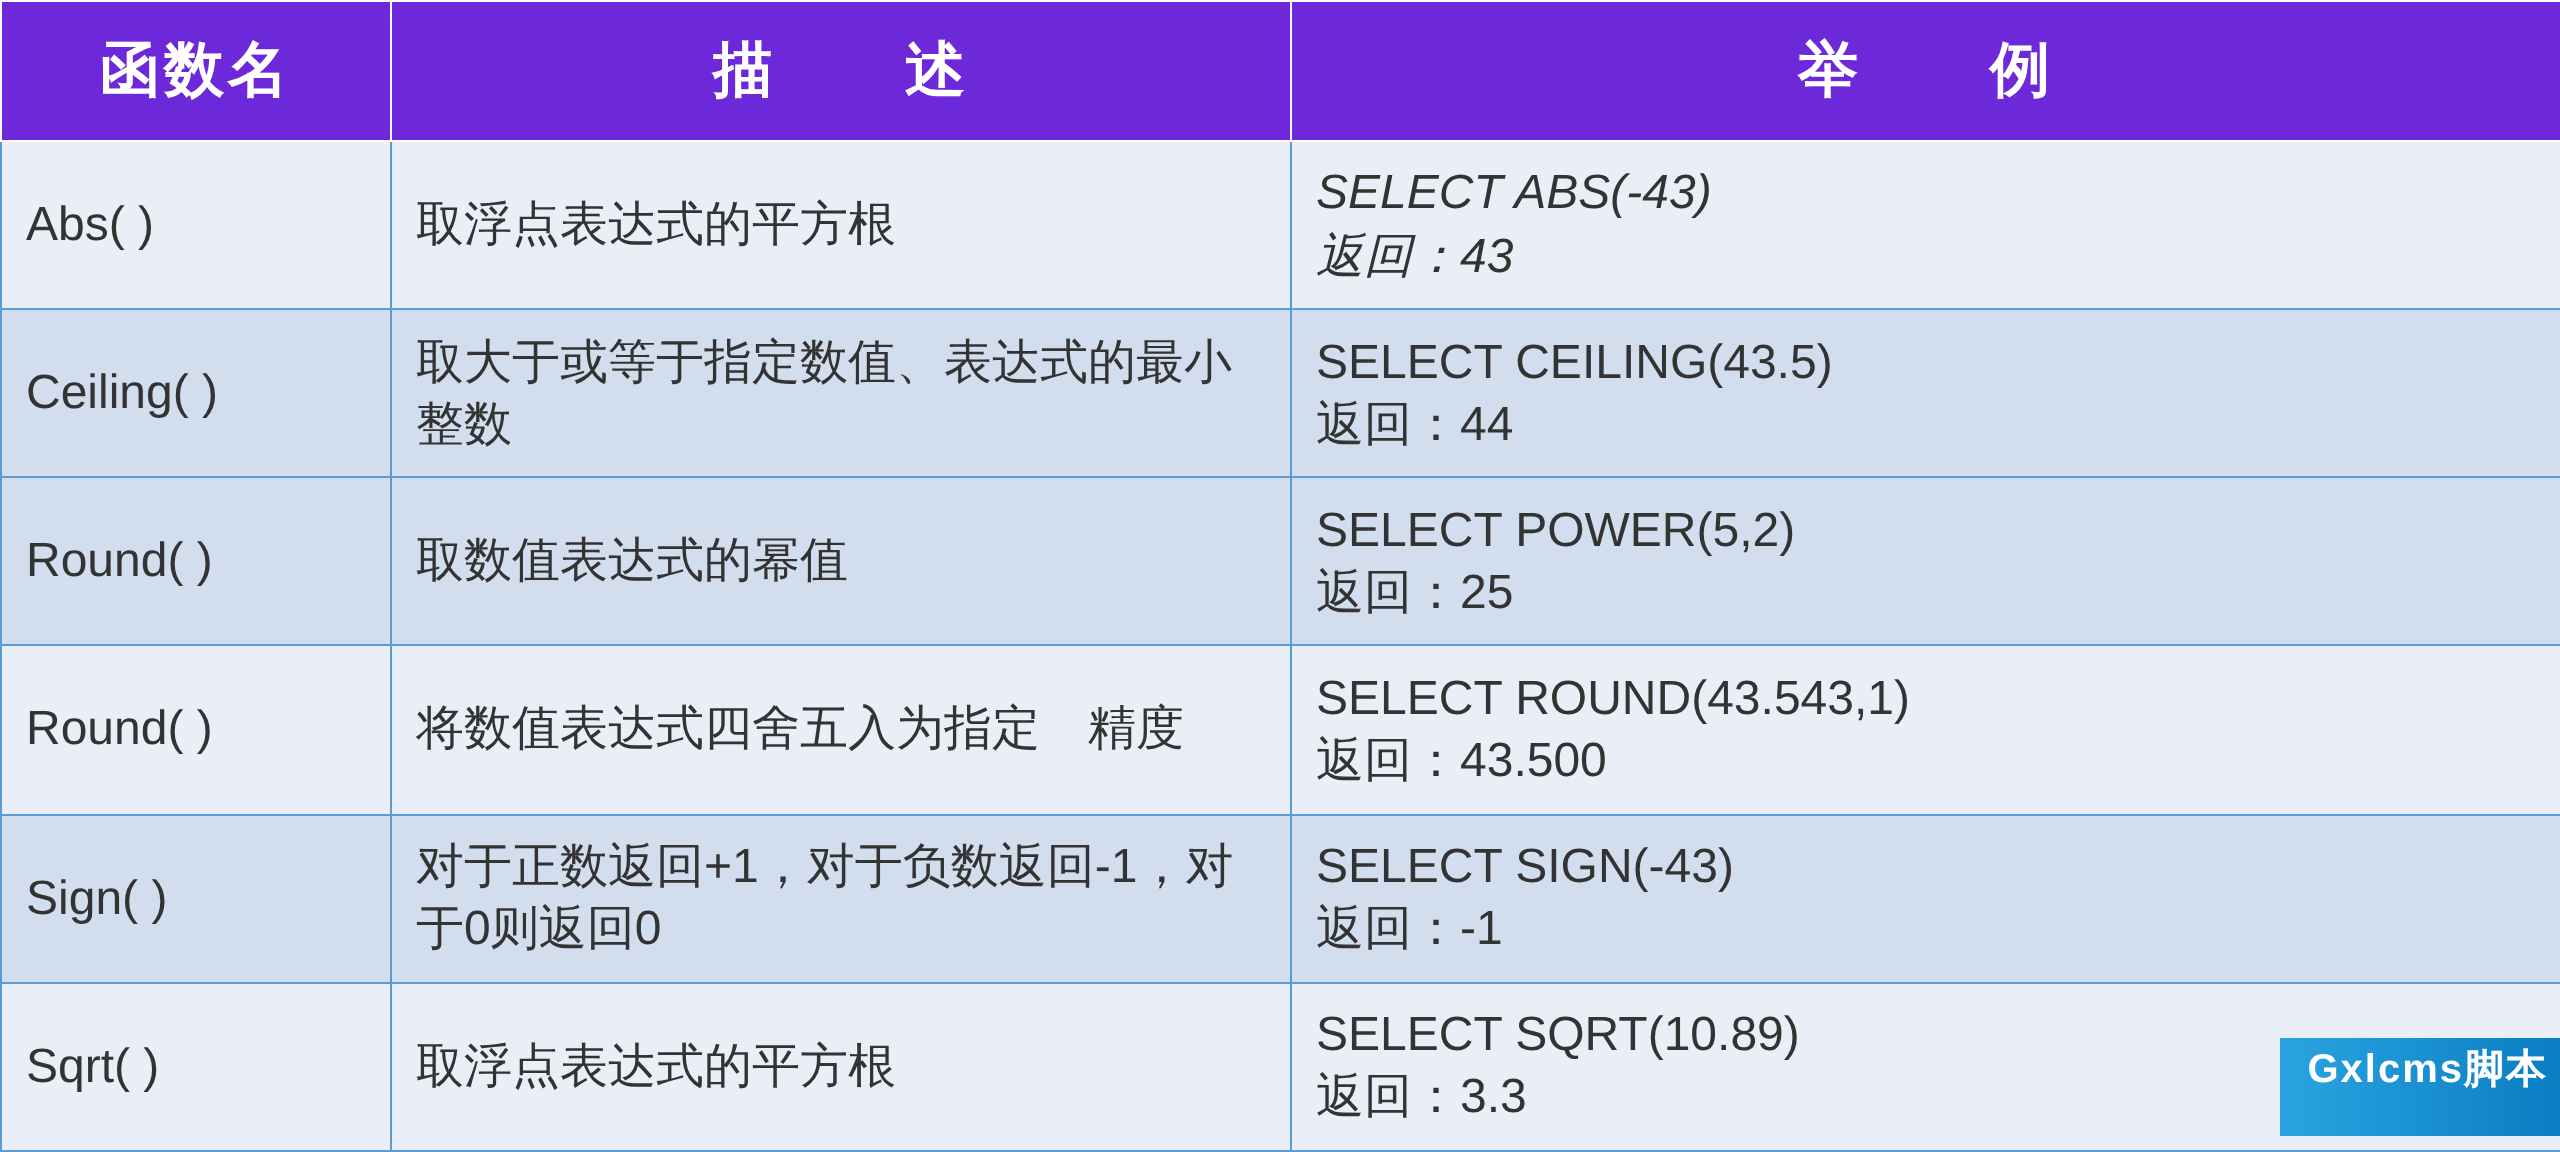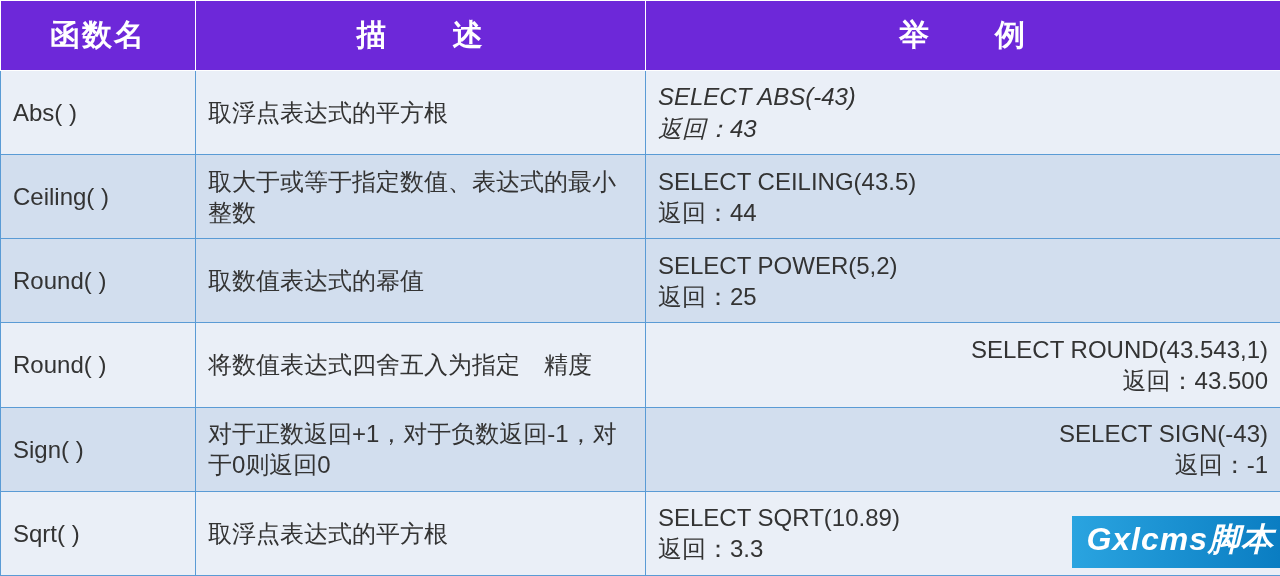--- a/index.html
+++ b/index.html
@@ -38,24 +38,23 @@
   tr.even td { background: #d2deee; }
   col.c1 { width: 195px; }
   col.c2 { width: 450px; }
   col.c3 { width: 635px; }
   .watermark {
     position: absolute;
     right: 0;
     bottom: 8px;
     background: linear-gradient(90deg,#2aa4e0,#0a7dc2);
     color: #fff;
-    font-size: 32px;
+    font-size: 20px;
     font-weight: bold;
-    padding: 2px 6px 6px 14px;
-    font-style: italic;
+    padding: 2px 6px 20px 14px;
     letter-spacing: 1px;
   }
 </style>
 </head>
 <body>
 
 <table>
   <colgroup>
       <col class="c1">
       <col class="c2">
@@ -83,27 +82,27 @@
       </tr>
       <tr class="even">
         <td>Round( )</td>
         <td>取数值表达式的幂值</td>
         <td style="white-space: pre-line; margin-top: 13px;">SELECT POWER(5,2)
 返回：25</td>
       </tr>
       <tr class="odd">
         <td>Round( )</td>
         <td>将数值表达式四舍五入为指定　精度</td>
-        <td style="white-space: pre-line; text-align: right;">SELECT ROUND(43.543,1)
+        <td style="white-space: pre-line;">SELECT ROUND(43.543,1)
 返回：43.500</td>
       </tr>
       <tr class="even">
         <td>Sign( )</td>
         <td>对于正数返回+1，对于负数返回-1，对于0则返回0</td>
-        <td style="white-space: pre-line; text-align: right;">SELECT SIGN(-43)
+        <td style="white-space: pre-line;">SELECT SIGN(-43)
 返回：-1</td>
       </tr>
       <tr class="odd">
         <td>Sqrt( )</td>
         <td>取浮点表达式的平方根</td>
         <td style="white-space: pre-line;">SELECT SQRT(10.89)
 返回：3.3</td>
       </tr>
     </tbody>
 </table>

